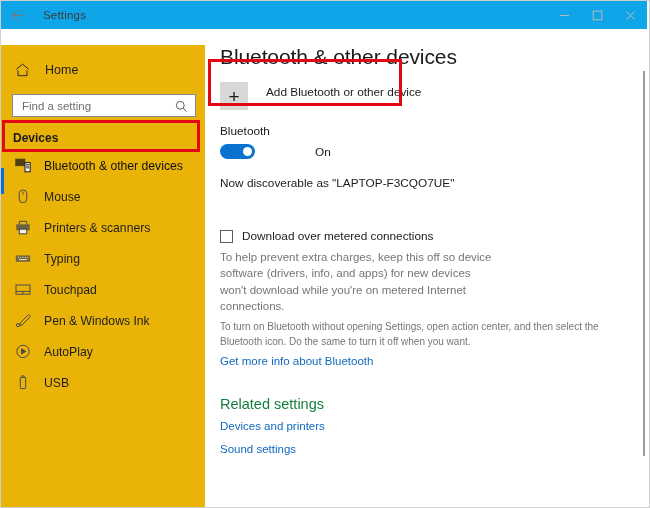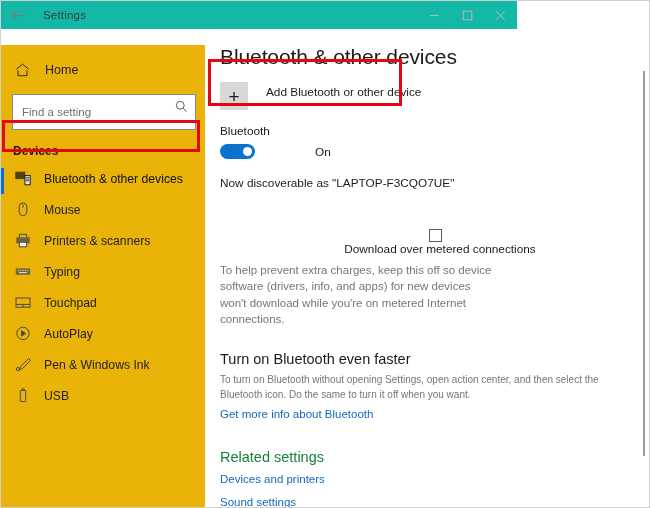--- a/index.html
+++ b/index.html
@@ -13,22 +13,22 @@
     position: relative;
     width: 650px; height: 508px;
     background: #ffffff;
     border: 1px solid #d0d0d0;
     overflow: hidden;
   }
 
   
   #titlebar {
     position: absolute; left: 0; top: 0;
-    width: 516px; height: 28px;
-    background: #14b8a6;
+    width: 646px; height: 28px;
+    background: #0ea5e9;
     display: flex; align-items: center;
   }
   #back-btn {
     width: 34px; height: 26px;
     display: flex; align-items: center; justify-content: center;
     color: #7a7a7a;
   }
   #back-btn svg { display: block; }
   #app-title {
     font-size: 11.5px; color: #3c3c3c;
@@ -54,21 +54,21 @@
   .home-row {
     display: flex; align-items: center;
     height: 30px; margin-top: 10px; padding-left: 14px;
   }
   .home-row .ic { width: 22px; color: #2b2b2b; display:flex; align-items:center;}
   .home-row .lb { font-size: 12.5px; color: #1f1f1f; margin-left: 8px; }
 
   #search-wrap { padding: 9px 9px 0 11px; }
   #search-box {
     position: relative;
-    height: 36px; background: #ffffff;
+    height: 23px; background: #ffffff;
     border: 1px solid #898989;
     display: flex; align-items: center;
   }
   #search-input {
     border: 0; outline: 0; background: transparent;
     font-family: "Liberation Sans", sans-serif;
     font-size: 11.5px; color: #6b6b6b;
     padding-left: 9px; width: 158px; height: 22px;
   }
   #search-input::placeholder { color: #6f6f6f; opacity: 1; }
@@ -160,21 +160,21 @@
     width: 9px; height: 9px; border-radius: 50%;
     background: #ffffff;
   }
   #toggle-state { font-size: 11.8px; color: #1b1b1b; margin-left: 12px; }
 
   #discoverable-text {
     font-size: 11.8px; color: #1b1b1b;
     margin: 17px 0 0 14px;
   }
 
-  #metered-row { display: flex; align-items: center; margin: 39px 0 0 14px; flex-direction: column; }
+  #metered-row { display: flex; align-items: center; margin: 39px 0 0 14px; }
   #metered-box {
     width: 13px; height: 13px;
     border: 1px solid #5c5c5c; background: #ffffff;
   }
   #metered-label { font-size: 11.8px; color: #1b1b1b; margin-left: 9px; }
   #metered-desc {
     font-size: 11.5px; color: #767676; line-height: 1.42;
     margin: 6px 14px 0 14px; max-width: 278px;
   }
 
@@ -306,35 +306,35 @@
           <rect x="1" y="3" width="14" height="9.2"></rect>
             <path d="M1 9.4h14M8 9.4v2.8"></path>
         </svg>
       </span>
       <span class="lb">Touchpad</span>
     </div>
 
     <div class="nav-item">
       <span class="ic">
         <svg width="16" height="15" viewBox="0 0 16 15" fill="none" stroke="currentColor" stroke-width="1">
+          <path d="M13.6 1.6 5.4 9.8l-1 2.9 2.9-1 8.2-8.2z"></path>
+            <circle cx="3" cy="12.1" r="1.6"></circle>
+        </svg>
+      </span>
+      <span class="lb">Pen &amp; Windows Ink</span>
+    </div>
+
+    <div class="nav-item">
+      <span class="ic">
+        <svg width="16" height="15" viewBox="0 0 16 15" fill="none" stroke="currentColor" stroke-width="1">
           <circle cx="8" cy="7.4" r="6.2"></circle>
             <path d="M6.6 4.8 10.6 7.4l-4 2.6z" fill="currentColor"></path>
         </svg>
       </span>
       <span class="lb">AutoPlay</span>
-    </div>
-
-    <div class="nav-item">
-      <span class="ic">
-        <svg width="16" height="15" viewBox="0 0 16 15" fill="none" stroke="currentColor" stroke-width="1">
-          <path d="M13.6 1.6 5.4 9.8l-1 2.9 2.9-1 8.2-8.2z"></path>
-            <circle cx="3" cy="12.1" r="1.6"></circle>
-        </svg>
-      </span>
-      <span class="lb">Pen &amp; Windows Ink</span>
     </div>
 
     <div class="nav-item">
       <span class="ic">
         <svg width="16" height="15" viewBox="0 0 16 15" fill="none" stroke="currentColor" stroke-width="1">
           <rect x="5.3" y="2.4" width="5.4" height="11.2" rx="0.8"></rect>
             <path d="M6.8 2.4V0.9h2.4v1.5"></path>
         </svg>
       </span>
       <span class="lb">USB</span>
@@ -361,21 +361,20 @@
     </div>
 
     <div id="discoverable-text">Now discoverable as "LAPTOP-F3CQO7UE"</div>
 
     <div id="metered-row">
       <div id="metered-box"></div>
       <div id="metered-label">Download over metered connections</div>
     </div>
     <div id="metered-desc">To help prevent extra charges, keep this off so device software (drivers, info, and apps) for new devices won't download while you're on metered Internet connections.</div>
 
-    <div class="section-head">Turn on Bluetooth even faster</div>
     <div id="faster-desc">To turn on Bluetooth without opening Settings, open action center, and then select the Bluetooth icon. Do the same to turn it off when you want.</div>
     <a class="link" href="#">Get more info about Bluetooth</a>
 
     <div id="related-head">Related settings</div>
     <div id="related-links">
       <a class="link related-link" href="#">Devices and printers</a>
       <a class="link related-link" href="#">Sound settings</a>
 
     </div>
   </div>

